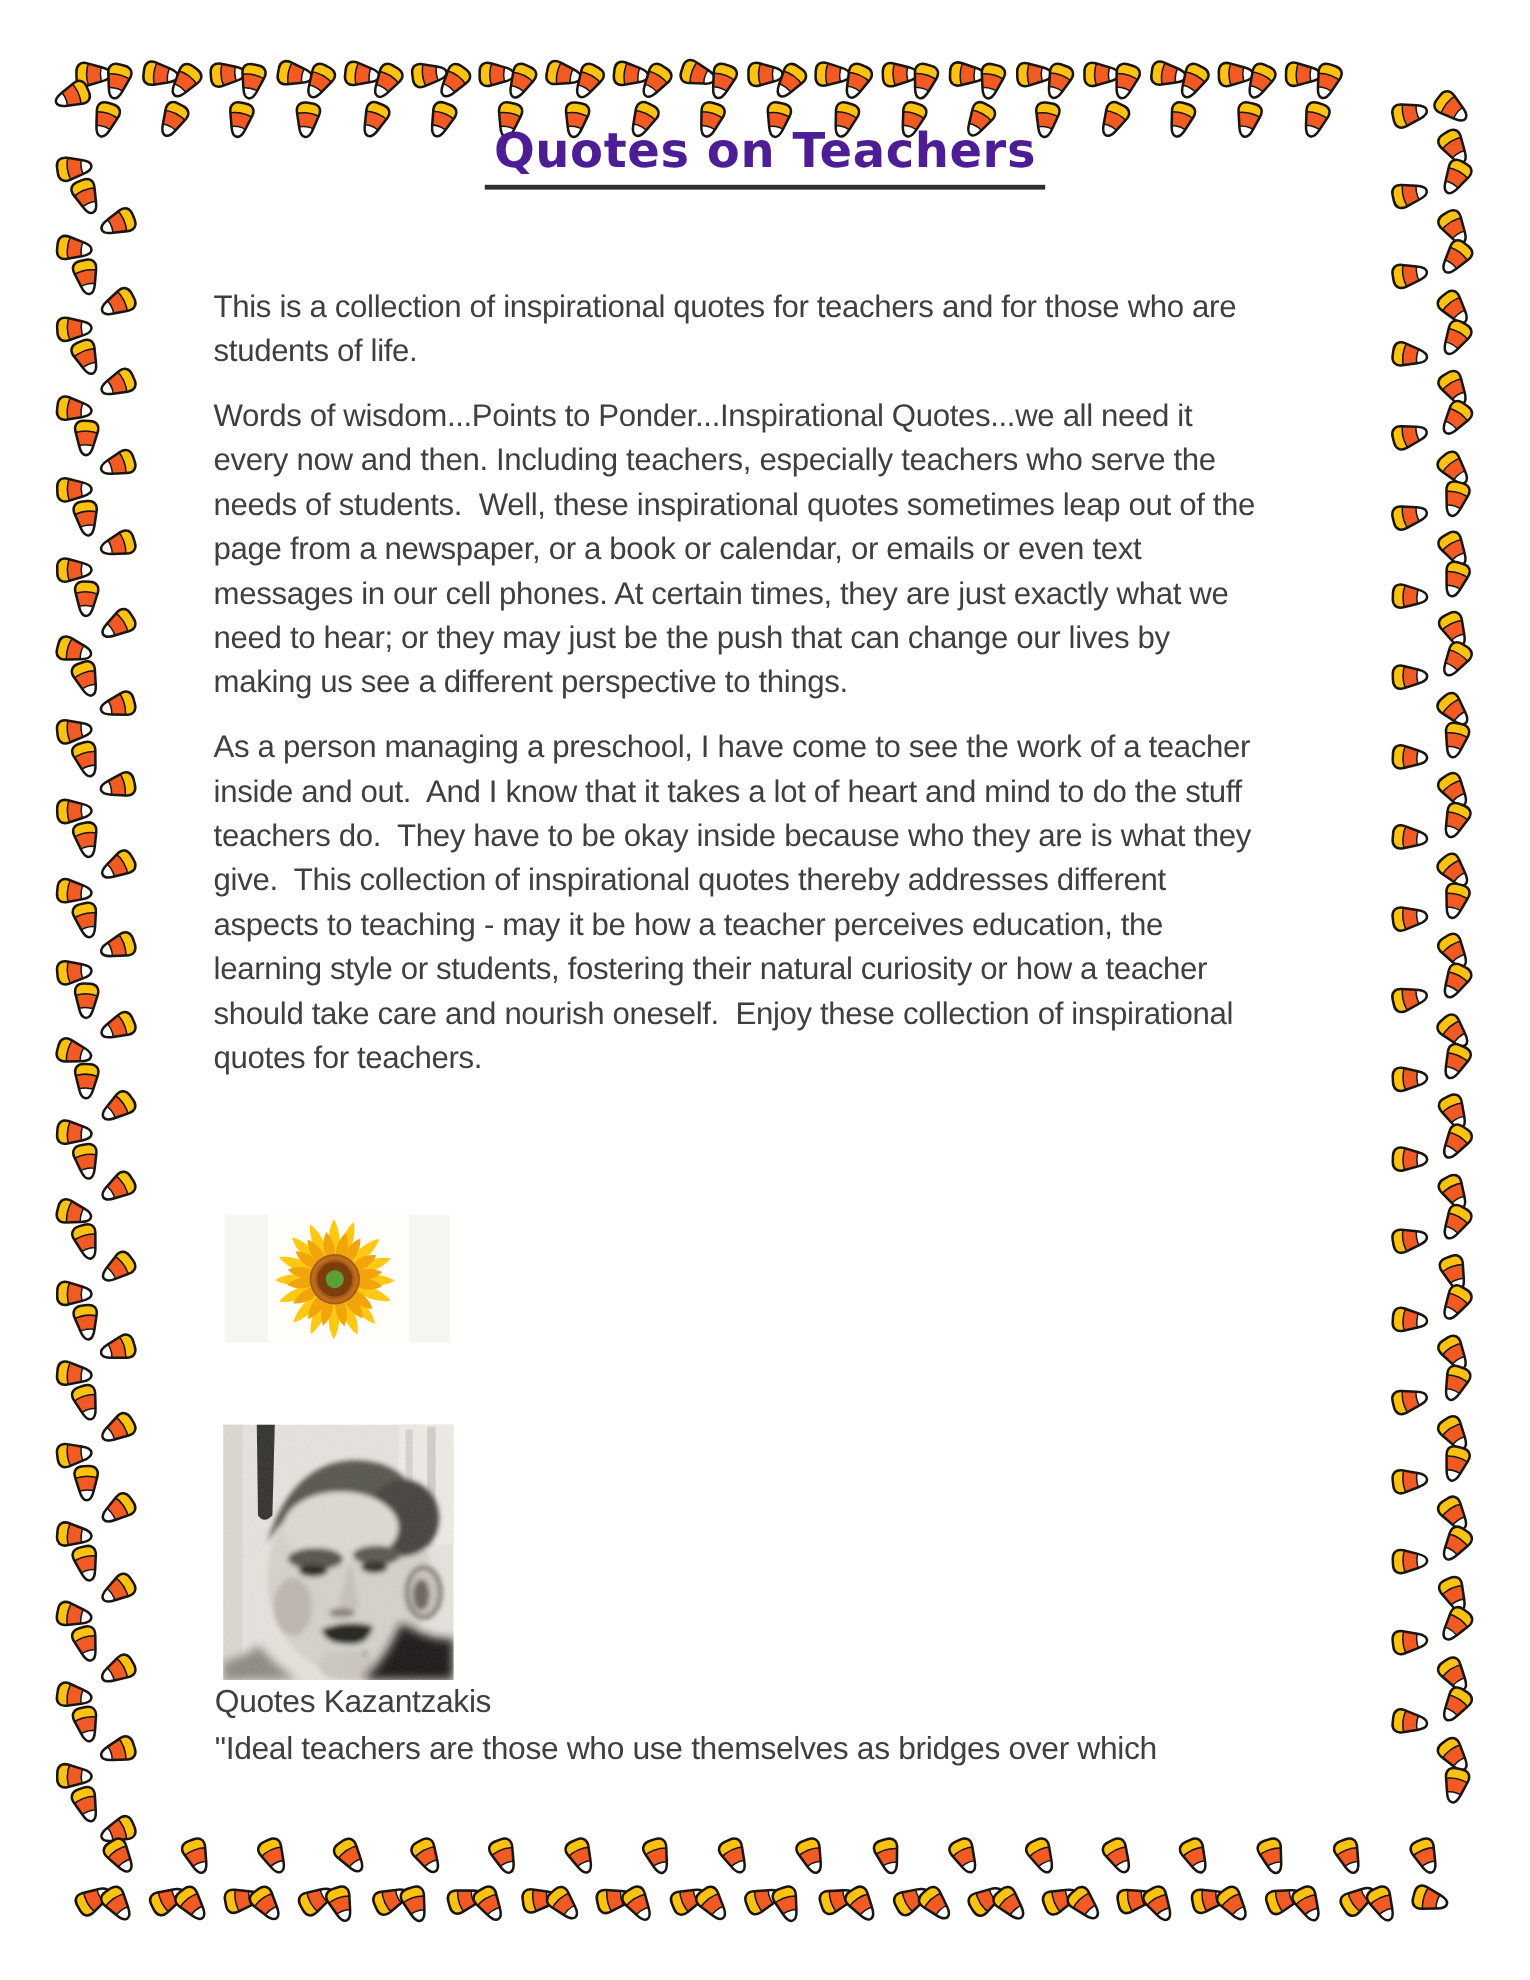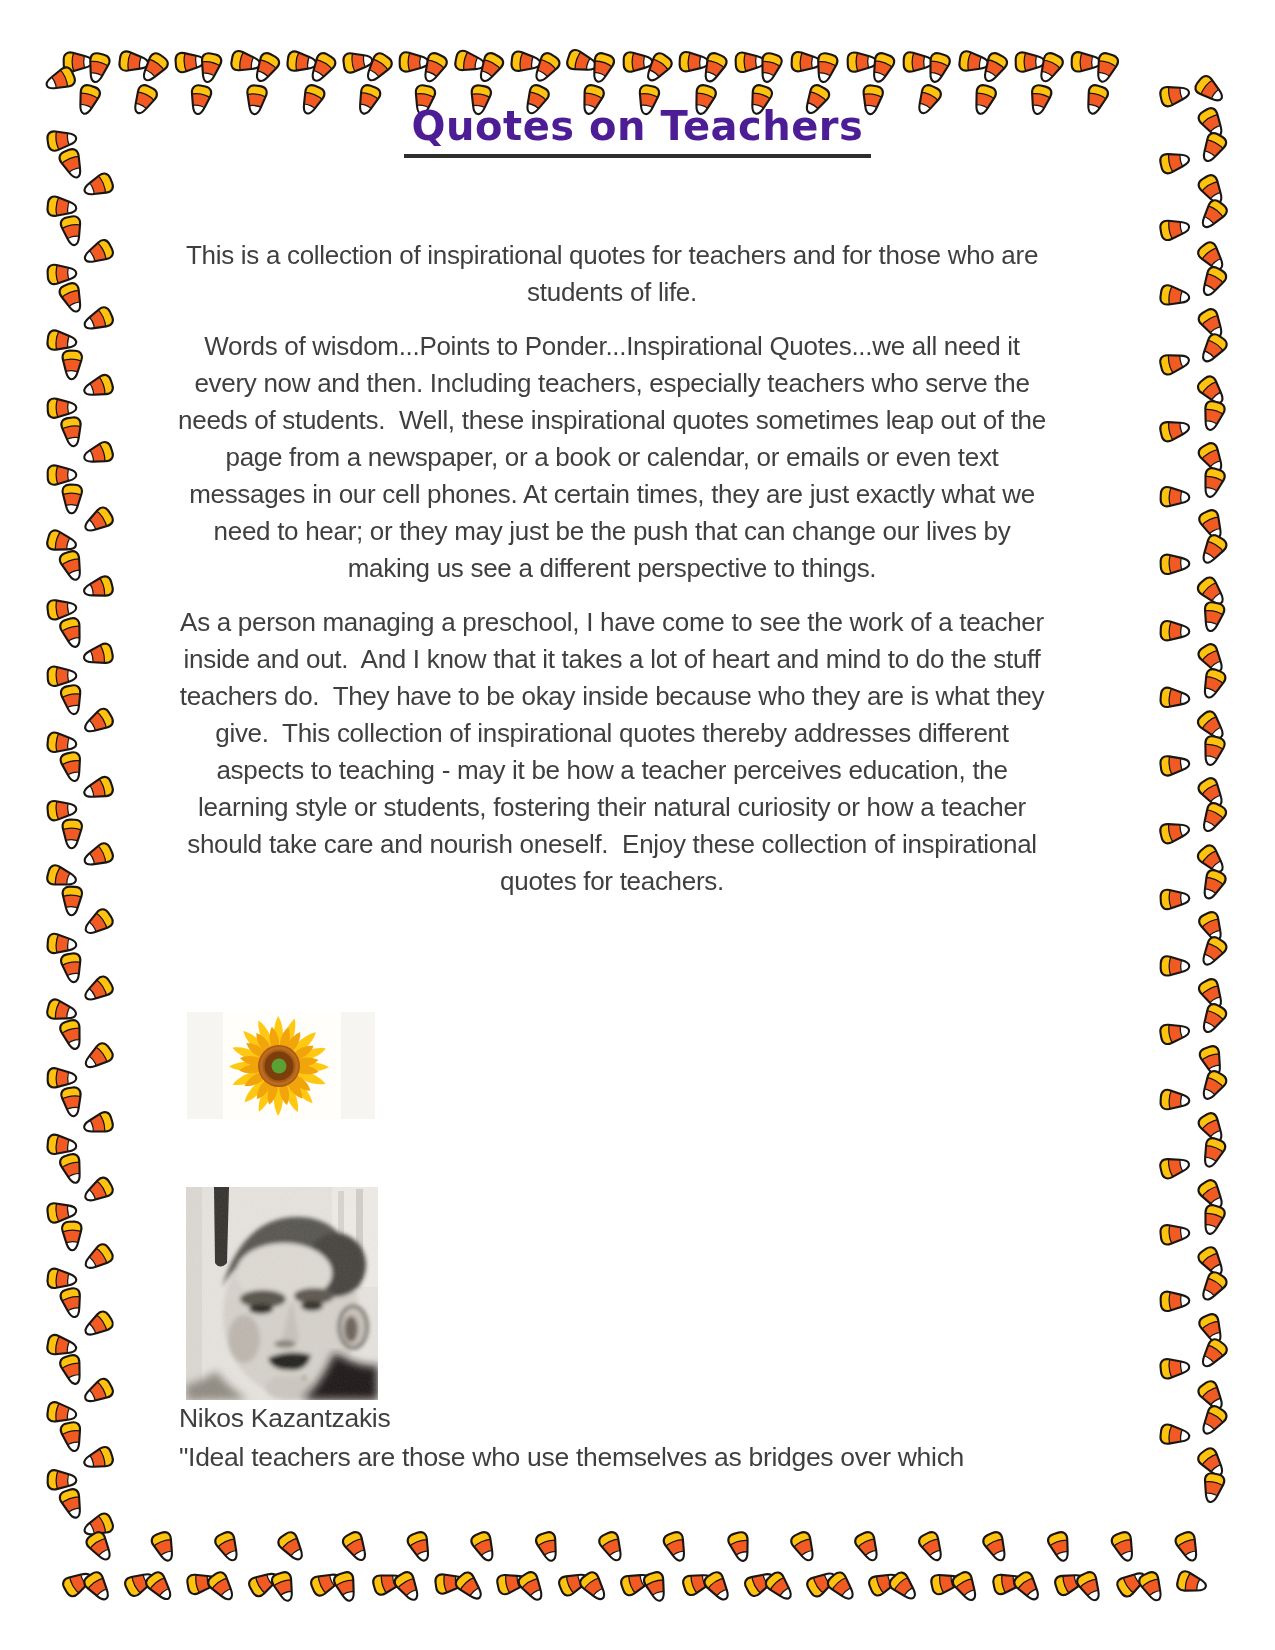--- a/index.html
+++ b/index.html
@@ -14,21 +14,21 @@
     font-family:"DejaVu Sans", sans-serif;
     font-size:40px;font-weight:bold;letter-spacing:.5px;color:#4c1d95;margin:0;
   }
   .page-title .underline{
     display:inline-block;border-bottom:4px solid #2e2e2e;padding:0 8px 5px 8px;
   }
   .copy{
     position:absolute;left:178px;top:237px;width:868px;
     font-size:26px;line-height:37px;letter-spacing:-0.3px;
   }
-  .copy p{margin:0 0 17px 0;white-space:pre-wrap;text-align:center;}
+  .copy p{margin:0 0 17px 0;white-space:pre-wrap;}
   .figure{position:absolute;margin:0;padding:0;line-height:0;}
   .sunflower-fig{left:187px;top:1012px;}
   .portrait-fig{left:186px;top:1187px;}
   .caption-block{
     position:absolute;left:179px;top:1399px;width:900px;
     font-size:26.5px;line-height:39px;letter-spacing:-0.3px;
   }
   .caption-block div{white-space:pre-wrap;}
   #border-layer{position:absolute;left:0;top:0;pointer-events:none;}
 </style>
@@ -388,15 +388,15 @@
     </g>
     <g filter="url(#soft2)">
       <path d="M148,166 Q178,182 192,178 L192,213 L116,213 Q136,196 148,166 Z" fill="#1b1916"></path>
       <path d="M0,213 L62,213 Q42,200 30,184 Q12,197 0,197 Z" fill="#8f8a81"></path>
     </g>
     <rect width="192" height="213" filter="url(#grain)" opacity="0.13"></rect>
   </svg>
 </figure>
 
 <div class="caption-block">
-  <div>Nikos Kazantzakis</div>
+  <div>Quotes Kazantzakis</div>
   <div>"Ideal teachers are those who use themselves as bridges over which</div>
 </div>
 
 </body></html>

